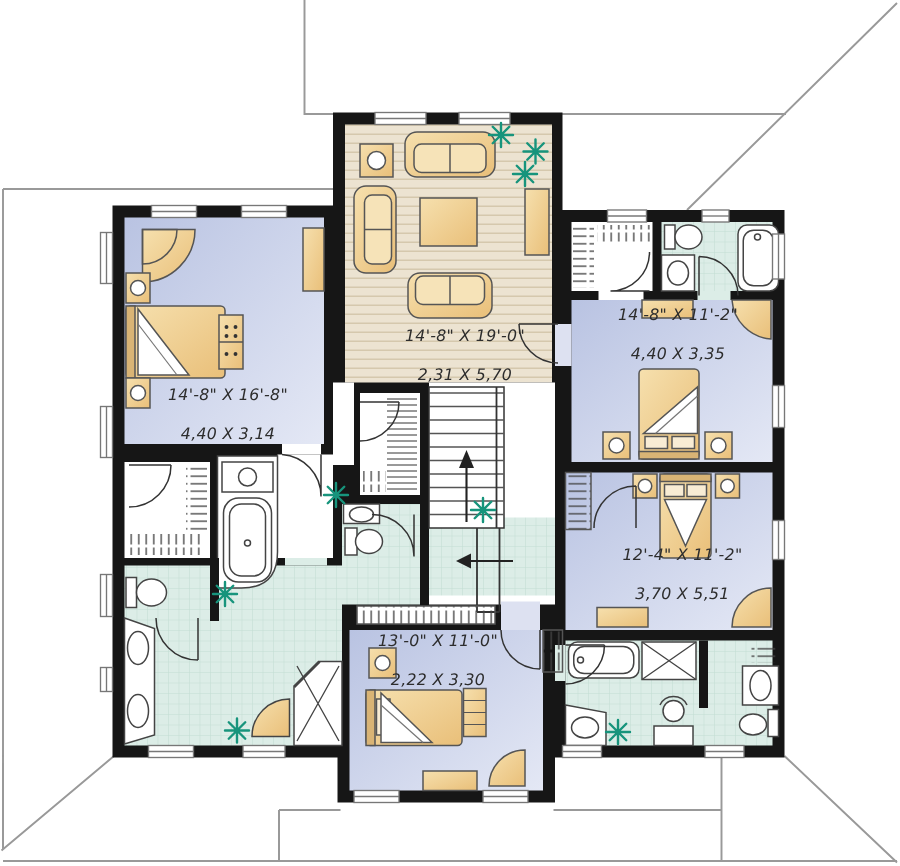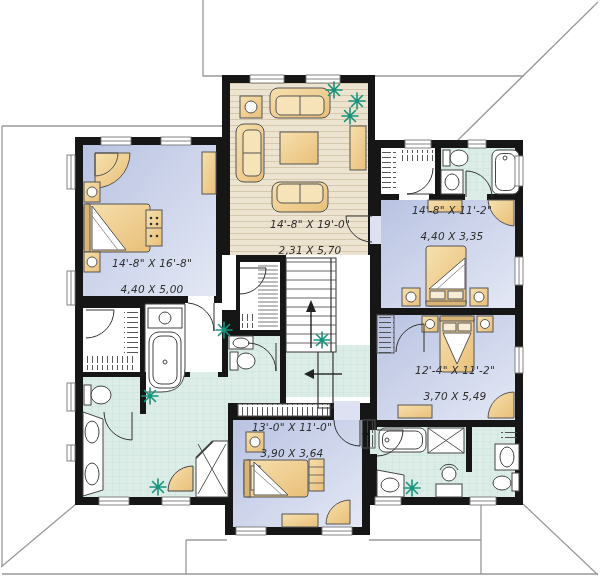--- a/index.html
+++ b/index.html
@@ -402,31 +402,31 @@
     <use href="#plant" x="224" y="330"></use>
     <use href="#plant" x="322" y="340"></use>
     <use href="#plant" x="150" y="396"></use>
     <use href="#plant" x="158" y="487"></use>
     <use href="#plant" x="412" y="488"></use>
   </g>
 </svg>
 
   <div class="room-label" style="left:152px;top:277px;">
     <span>14'-8" X 16'-8"</span>
-    <span class="metric">4,40 X 5,00</span>
+    <span class="metric">4,40 X 3,14</span>
   </div>
   <div class="room-label" style="left:310px;top:238px;">
     <span>14'-8" X 19'-0"</span>
     <span class="metric">2,31 X 5,70</span>
   </div>
   <div class="room-label" style="left:452px;top:224px;">
     <span>14'-8" X 11'-2"</span>
     <span class="metric">4,40 X 3,35</span>
   </div>
   <div class="room-label" style="left:455px;top:384px;">
     <span>12'-4" X 11'-2"</span>
-    <span class="metric">3,70 X 5,49</span>
+    <span class="metric">3,70 X 5,51</span>
   </div>
   <div class="room-label" style="left:292px;top:441px;">
     <span>13'-0" X 11'-0"</span>
-    <span class="metric">3,90 X 3,64</span>
+    <span class="metric">2,22 X 3,30</span>
   </div>
 </div>
 
 </body></html>

